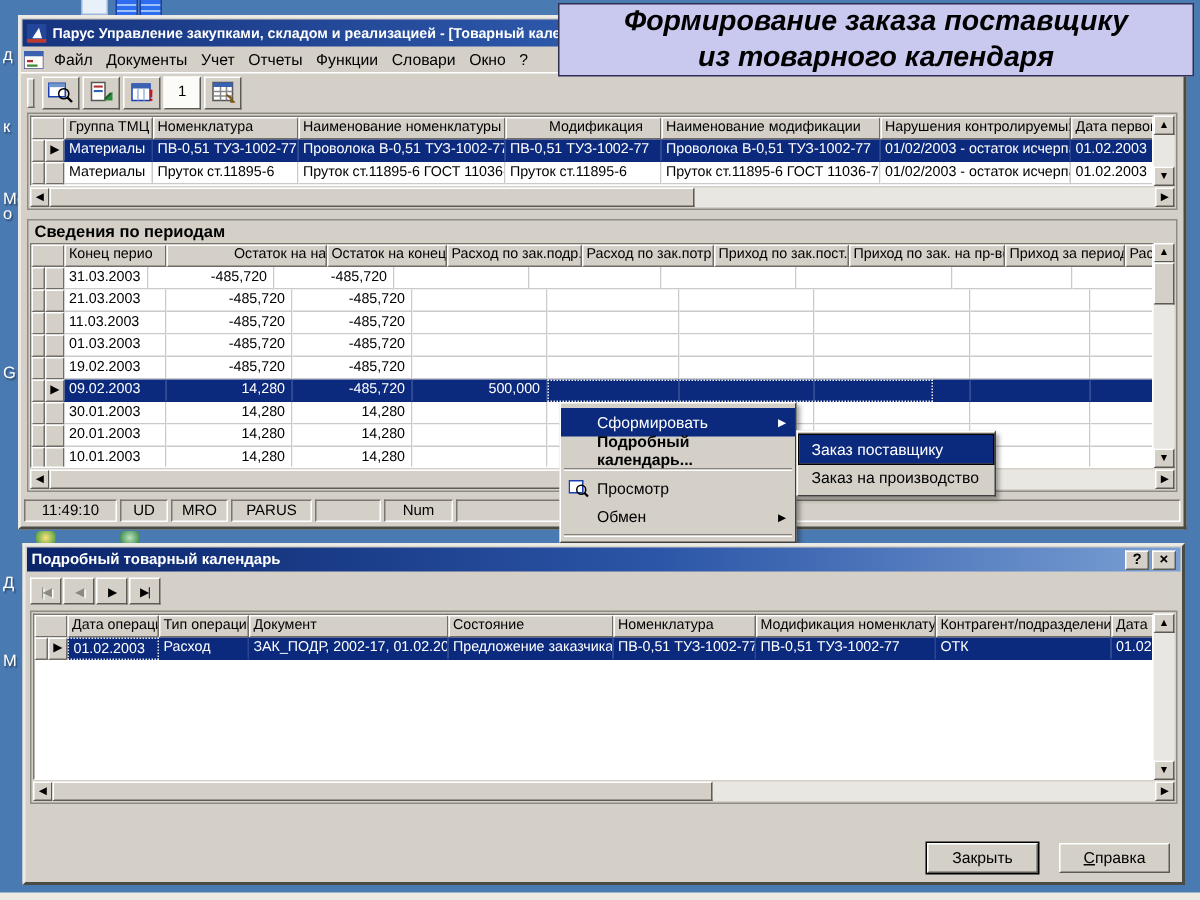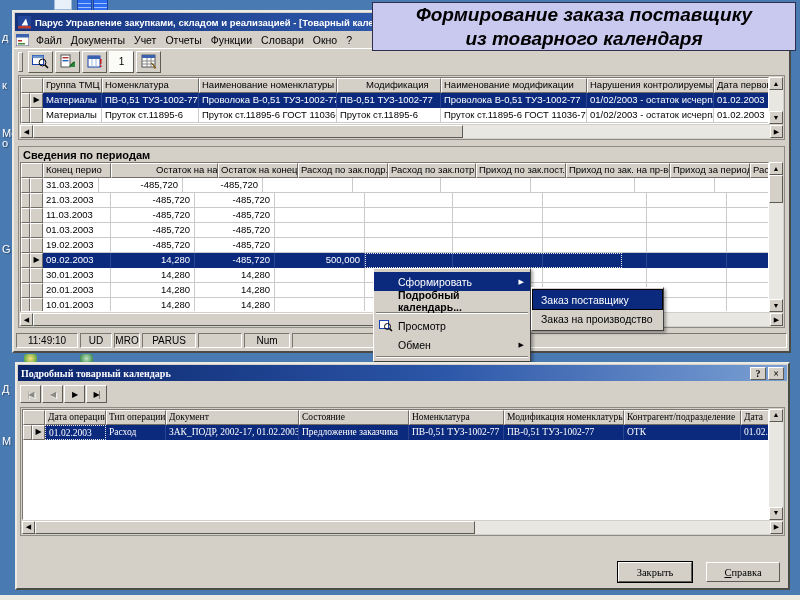--- a/index.html
+++ b/index.html
@@ -84,21 +84,21 @@
   .ctx-sep{height:0;border-top:1px solid #84807a;border-bottom:1px solid #fff;margin:2px 2px;}
 
   .sub{position:absolute;left:531px;top:287px;width:133px;background:#d4d0c8;
     border:1px solid;border-color:#fff #404040 #404040 #fff;box-shadow:2px 2px 3px rgba(0,0,0,.35);
     z-index:35;padding:2px 1px;box-sizing:border-box;font-size:10.5px;}
   .sub-item{height:19px;display:flex;align-items:center;padding:0 8px;color:#000;}
   .sub-item.hl{background:#0b2a7e;color:#fff;outline:1px solid #000;}
 
   
   .dialog{position:absolute;left:15px;top:362px;width:775px;height:228px;background:#d4d0c8;
-    border:2px solid;border-color:#eceae4 #4b4b45 #4b4b45 #eceae4;z-index:40;box-sizing:border-box;display:flex;flex-direction:column;font-family:Liberation Serif, serif;}
+    border:2px solid;border-color:#eceae4 #4b4b45 #4b4b45 #eceae4;z-index:40;box-sizing:border-box;display:flex;flex-direction:column;}
   .dlg-title{height:16px;flex:none;margin:1px 1px 0 1px;background:linear-gradient(90deg,#0a246a,#2c56a8 55%,#7ba0d4);
     display:flex;align-items:center;padding:0 3px;color:#fff;font-size:10px;font-weight:bold;gap:2px;}
   .dbtn{width:16px;height:13px;flex:none;background:#d4d0c8;border:1px solid;border-color:#fff #5c5c54 #5c5c54 #fff;
     box-sizing:border-box;color:#000;font-size:10px;font-weight:bold;line-height:11px;text-align:center;}
   .dlg-nav{height:22px;flex:none;display:flex;align-items:center;gap:1px;padding:2px 3px;}
   .nbtn{width:21px;height:18px;display:flex;align-items:center;justify-content:center;font-size:8px;letter-spacing:-1px;}
   .nbtn.dis{color:#8a8a82;text-shadow:1px 1px 0 #fff;}
   .dlg-group{margin:0 3px;border:1px solid #8c8c84;padding:1px;flex:none;}
   .dlg-buttons{margin-top:auto;display:flex;justify-content:flex-end;gap:14px;padding:0 8px 6px 0;}
   .pbtn{width:74px;height:20px;font-size:10.5px;display:flex;align-items:center;justify-content:center;color:#000;}
@@ -400,21 +400,21 @@
       <div class="hsbtn">◀</div>
       <div class="hthumb" style="width:390px"></div>
       <div class="htrack"></div>
       <div class="hsbtn">▶</div>
     </div>
   </div>
 
   <div class="statusbar">
     <div class="spanel" style="width:62px">11:49:10</div>
     <div class="spanel" style="width:32px">UD</div>
-    <div class="spanel" style="width:26px">MRO</div>
+    <div class="spanel" style="width:38px">MRO</div>
     <div class="spanel" style="width:54px">PARUS</div>
     <div class="spanel" style="width:44px"></div>
     <div class="spanel" style="width:46px">Num</div>
     <div class="spanel" style="flex:1"></div>
   </div>
 </div>
 
 <div class="ctx">
   <div class="ctx-item hl">
     <span class="ctx-gut"></span>

